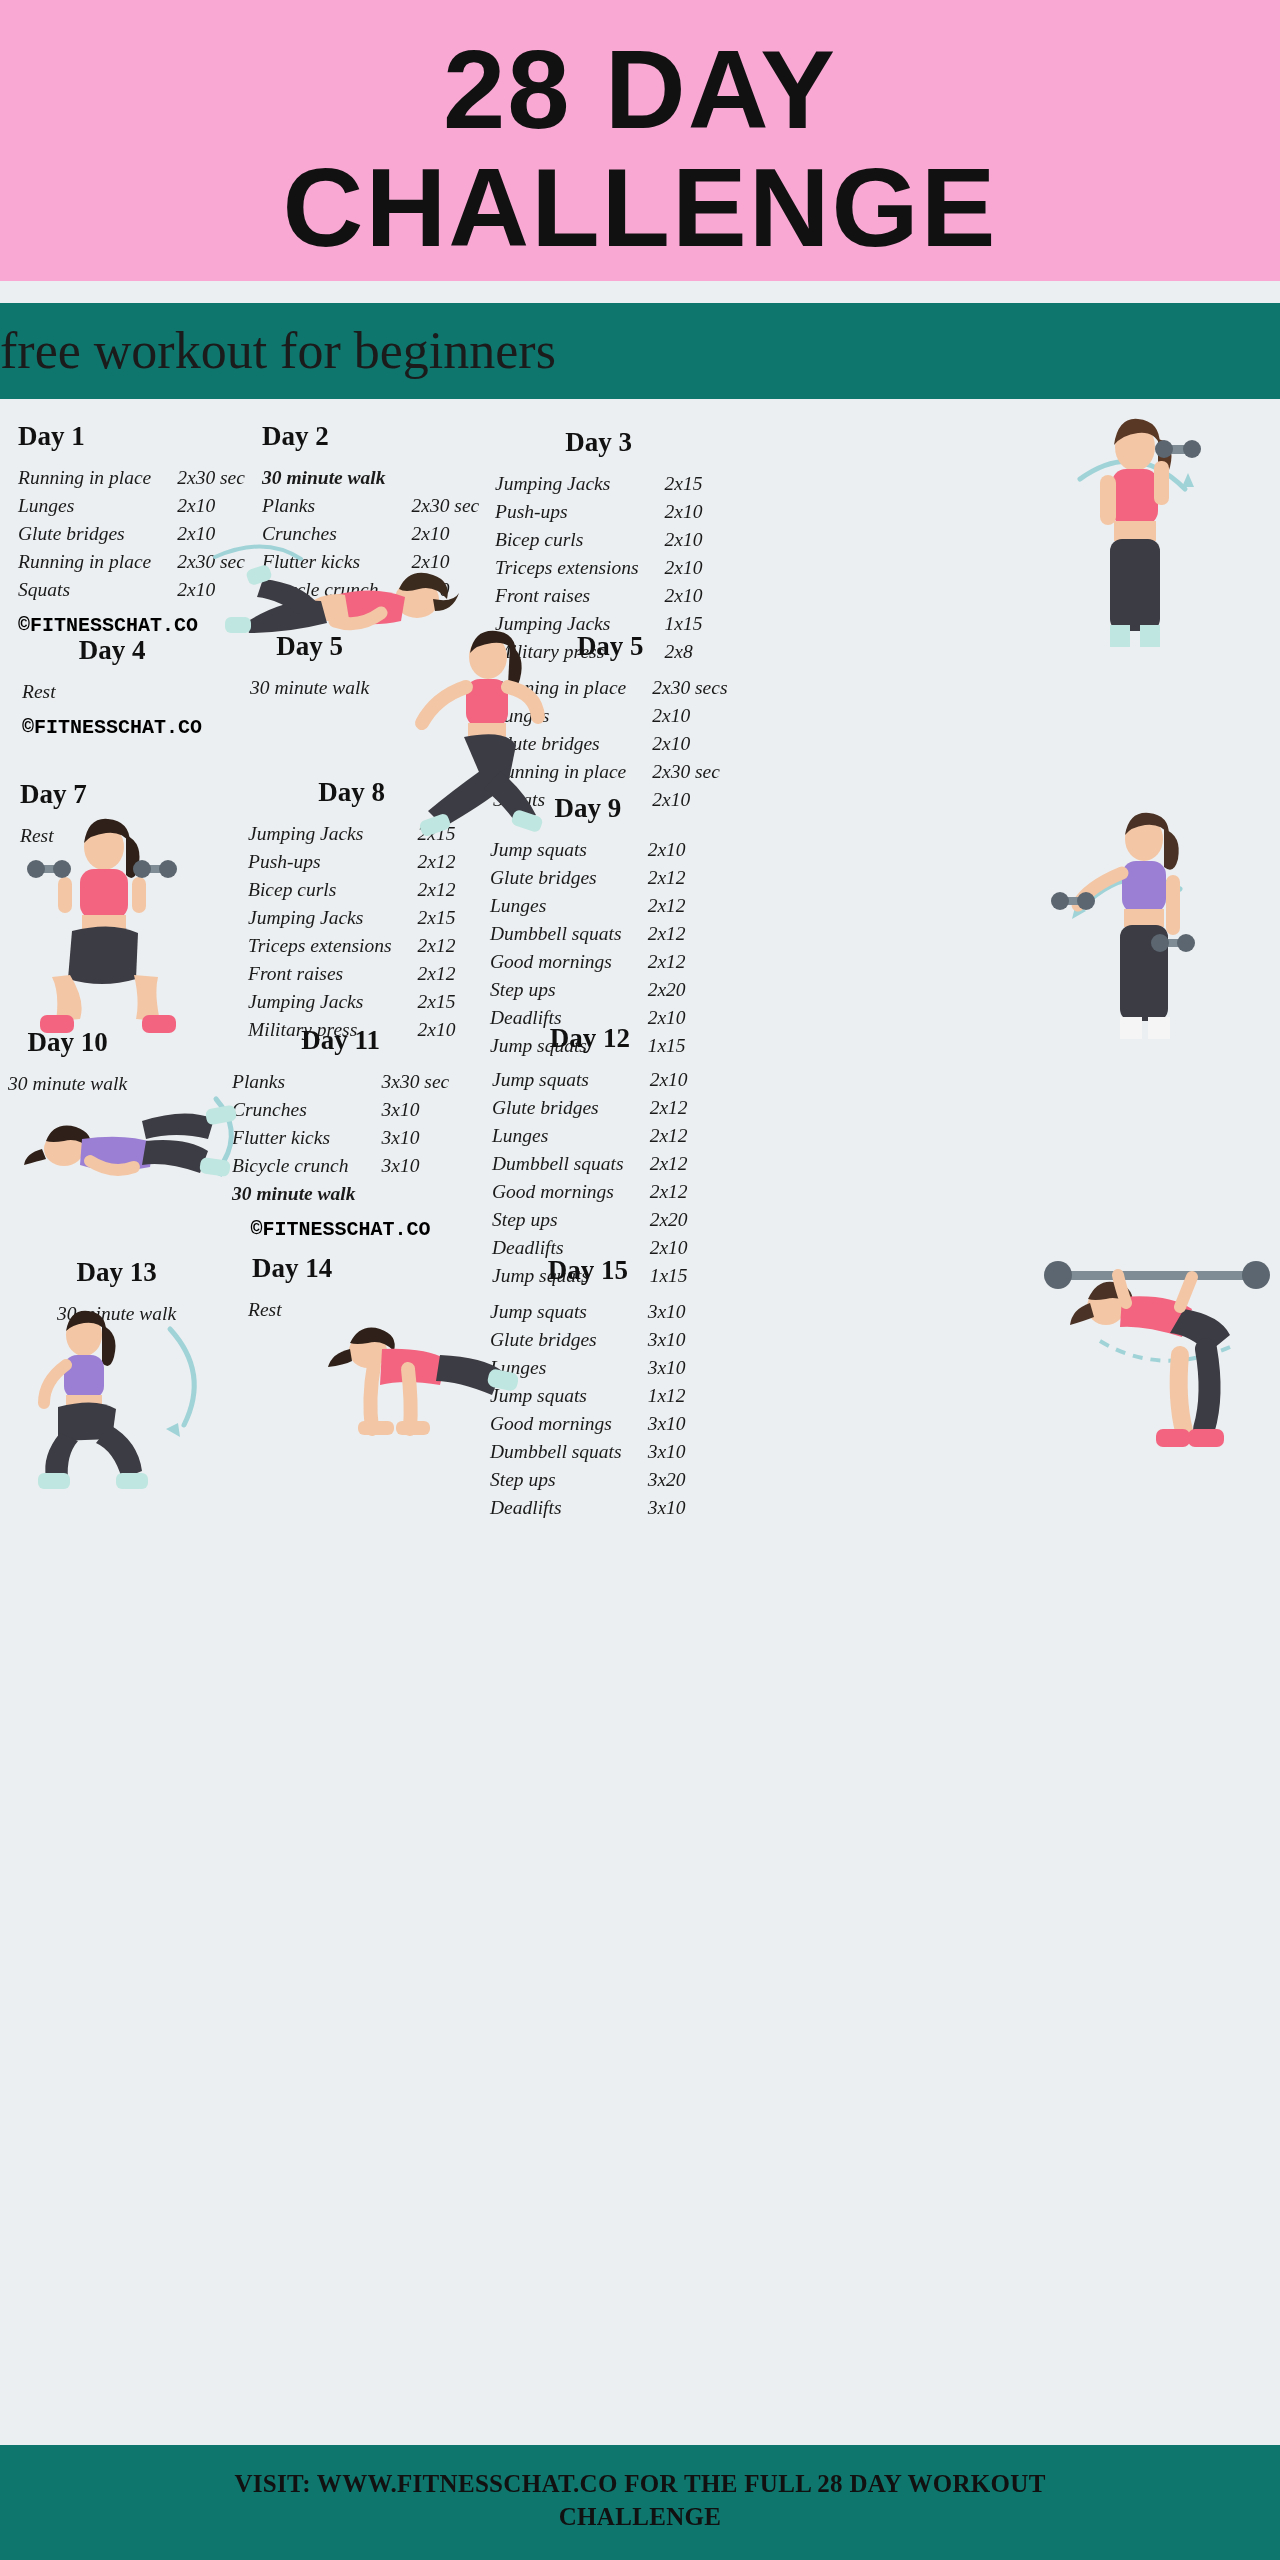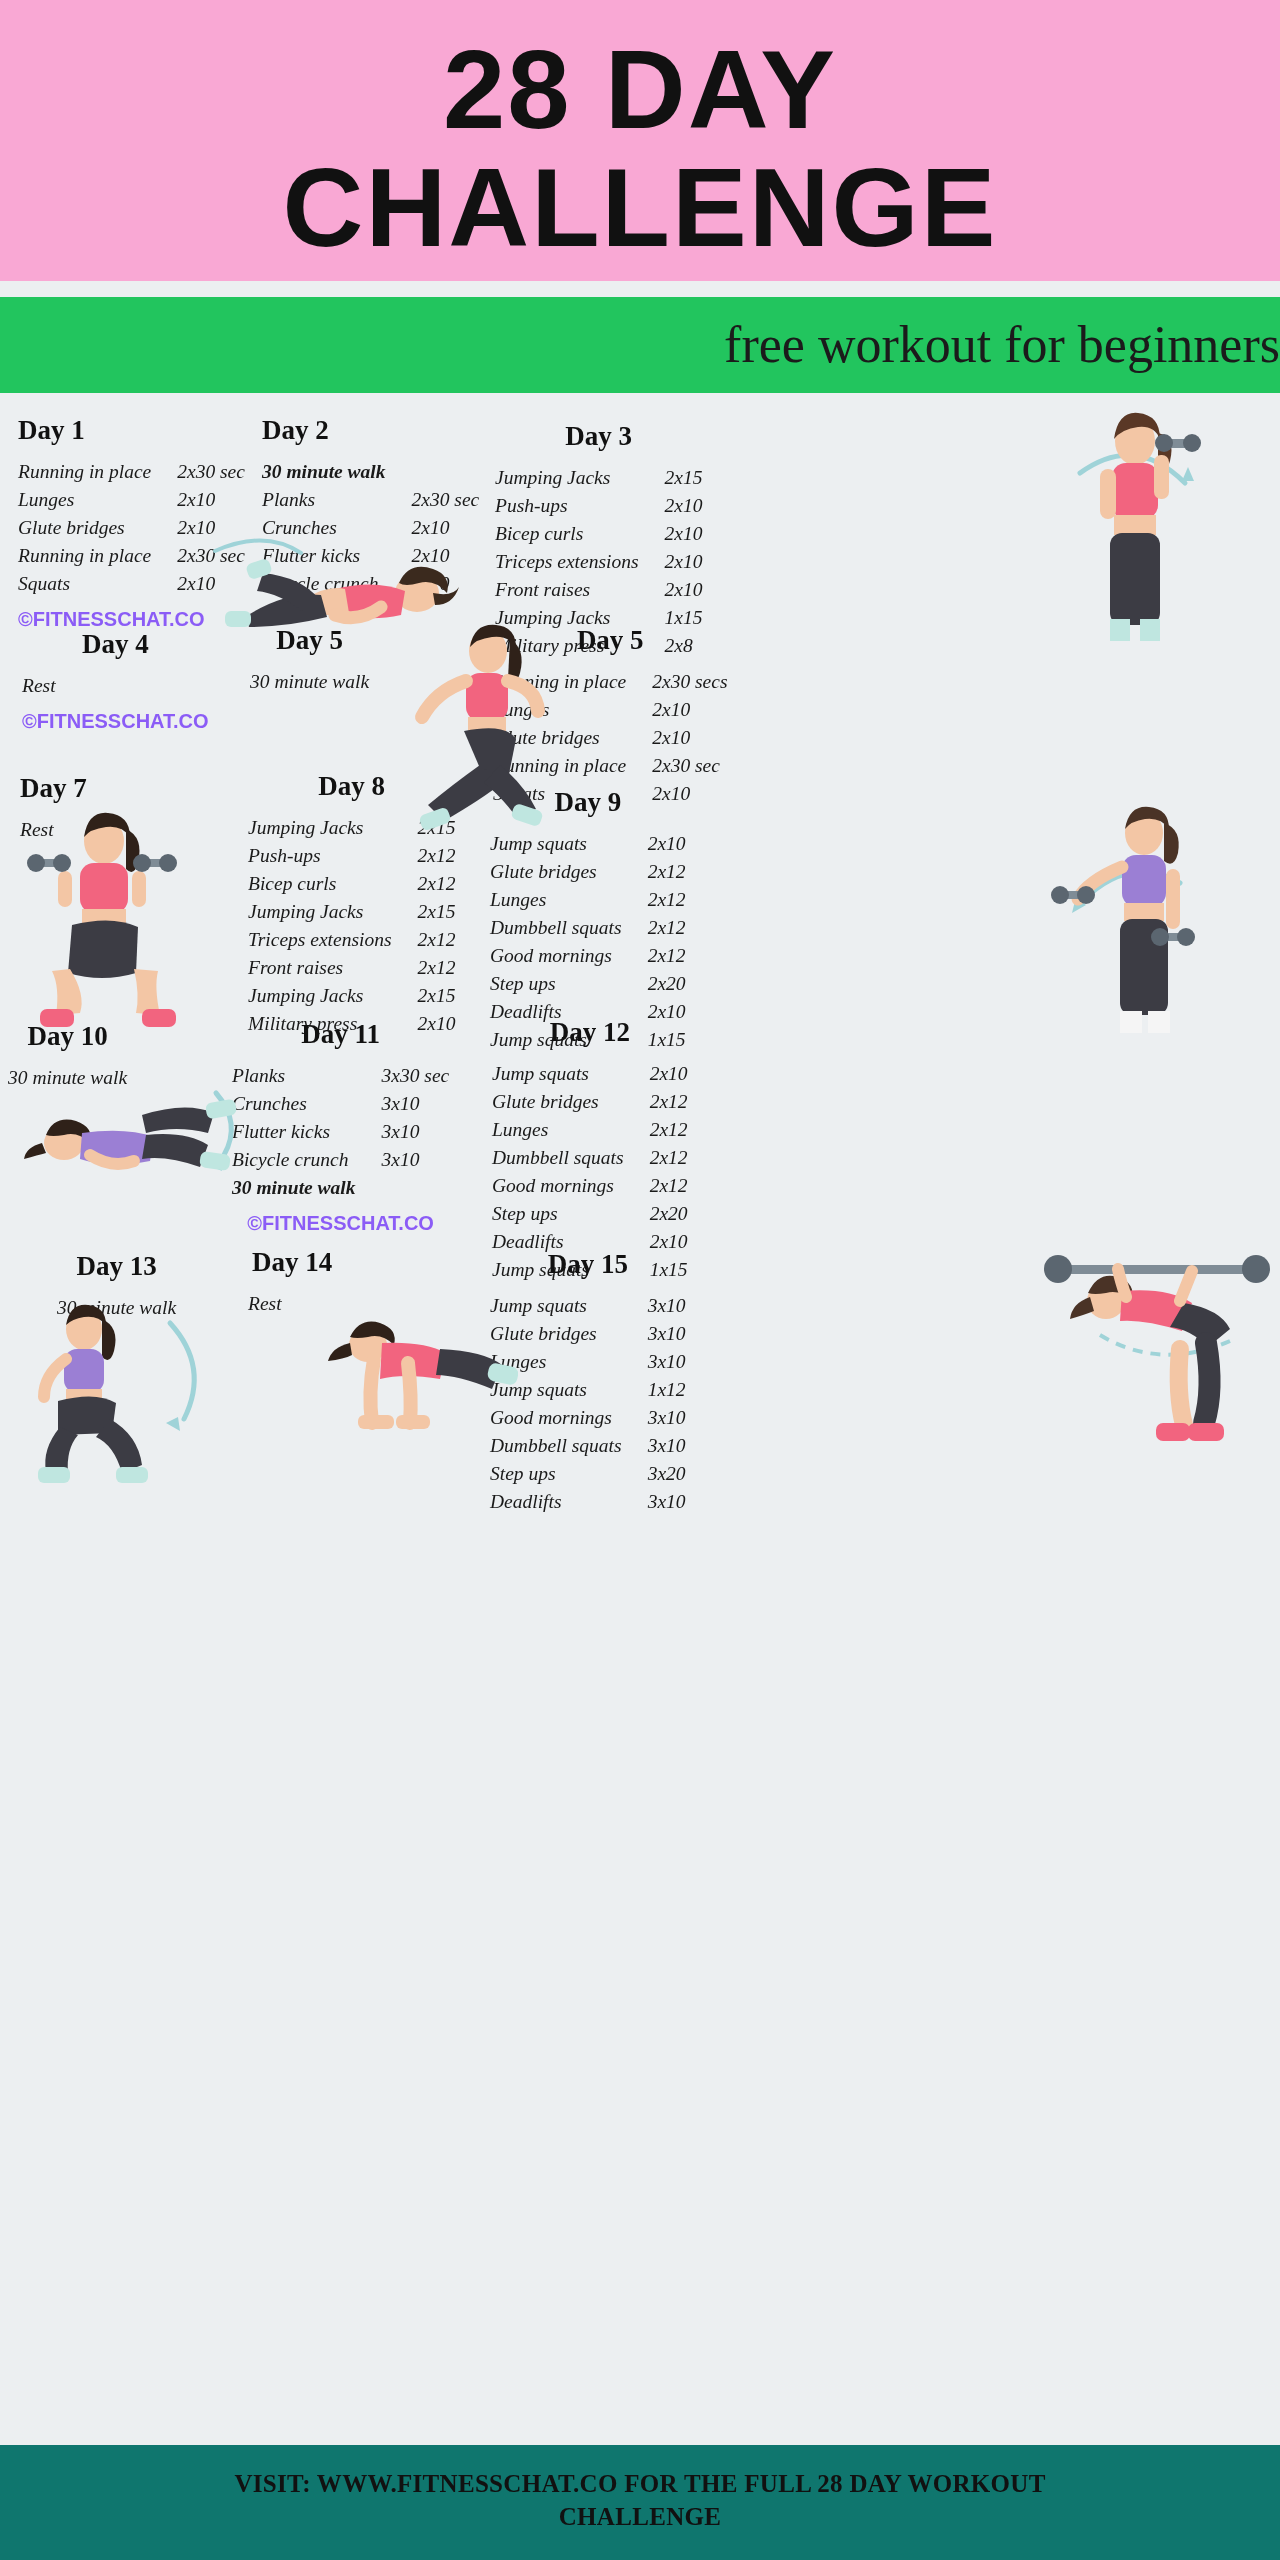--- a/index.html
+++ b/index.html
@@ -25,26 +25,26 @@
     font-family: "Liberation Sans", sans-serif;
     font-weight: bold;
     color: #111;
     letter-spacing: 2px;
     line-height: 0.98;
   }
   .title-line.l1 { font-size: 112px; }
   .title-line.l2 { font-size: 112px; margin-top: 8px; }
 
   .subtitle-band {
-    background: #22c55e;
+    background: #0f766e;
     height: 96px;
     display: flex;
     align-items: center;
-    justify-content: flex-end;
-    margin-top: 16px;
+    justify-content: flex-start;
+    margin-top: 22px;
   }
   .subtitle-band span {
     font-family: "Liberation Serif", serif;
     font-size: 52px;
     color: #1b1b1b;
   }
 
   
   .sheet {
     position: relative;
@@ -82,24 +82,24 @@
     font-weight: bold;
     font-style: italic;
   }
   .single-note {
     font-style: italic;
     font-size: 19.5px;
     color: #1a1a1a;
     padding: 3px 0;
   }
   .watermark {
-    font-family: Liberation Sans, sans-serif;
+    font-family: Liberation Mono, monospace;
     font-weight: bold;
     font-size: 20px;
-    color: #8b5cf6;
+    color: #000000;
     margin-top: 10px;
     white-space: nowrap;
   }
 
   
   .footer {
     position: absolute;
     left: 0;
     bottom: 0;
     width: 1280px;

